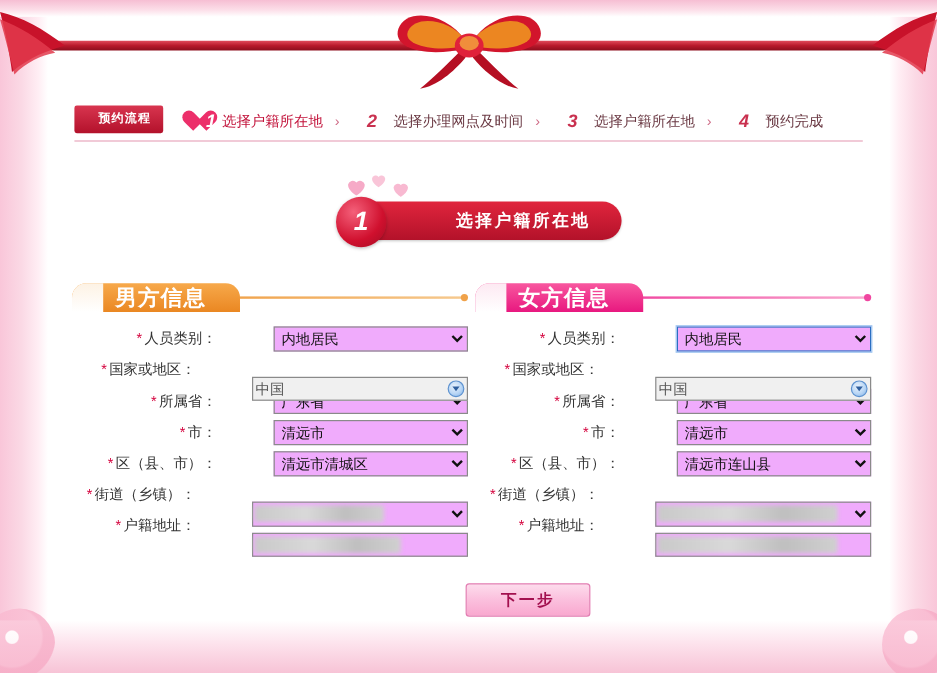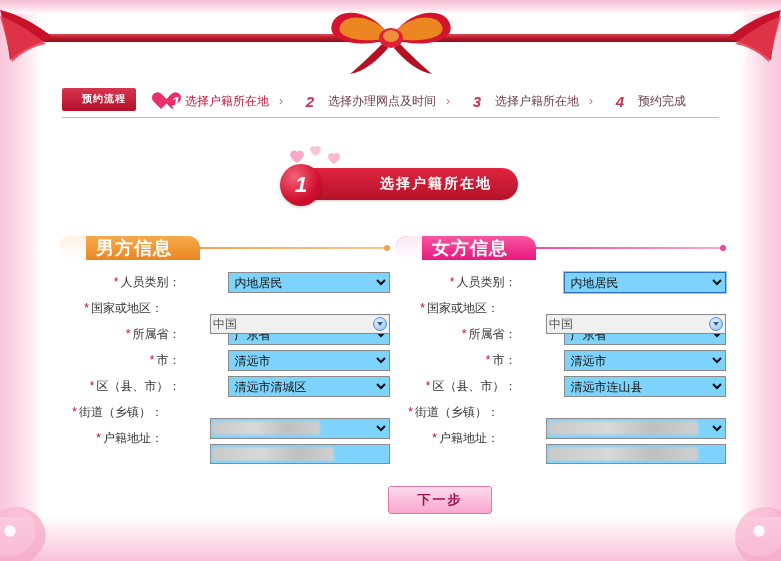--- a/index.html
+++ b/index.html
@@ -165,21 +165,21 @@
   .field-label {
     width: 140px; text-align: right; padding-right: 6px;
     font-size: 12px; color: #333;
     white-space: nowrap;
   }
   .req { color: #d4003c; margin-right: 2px; }
 
   select.ctl, input.ctl {
     width: 180px; height: 20px; font-size: 12px;
     font-family: "Liberation Sans", sans-serif;
-    border: 1px solid #8a8a8a; background: #7dd3fc; color: #111;
+    border: 1px solid #8a8a8a; background: #f0abfc; color: #111;
     padding: 1px 2px;
   }
   select.ctl { height: 21px; }
   select.ctl.focus { border: 1px solid #2b6fc2; outline: 1px solid #9cc3ef; }
   input.ctl.readonly { background: #f0f0f0; color: #555; }
   .combo-wrap { position: relative; width: 180px; margin-top: 31px; }
   .combo-btn {
     position: absolute; right: 3px; top: 3px; width: 14px; height: 14px;
     border-radius: 50%;
     background: radial-gradient(circle at 40% 35%, #eaf3fd 0%, #b9d6f5 55%, #7fb0e6 100%);

